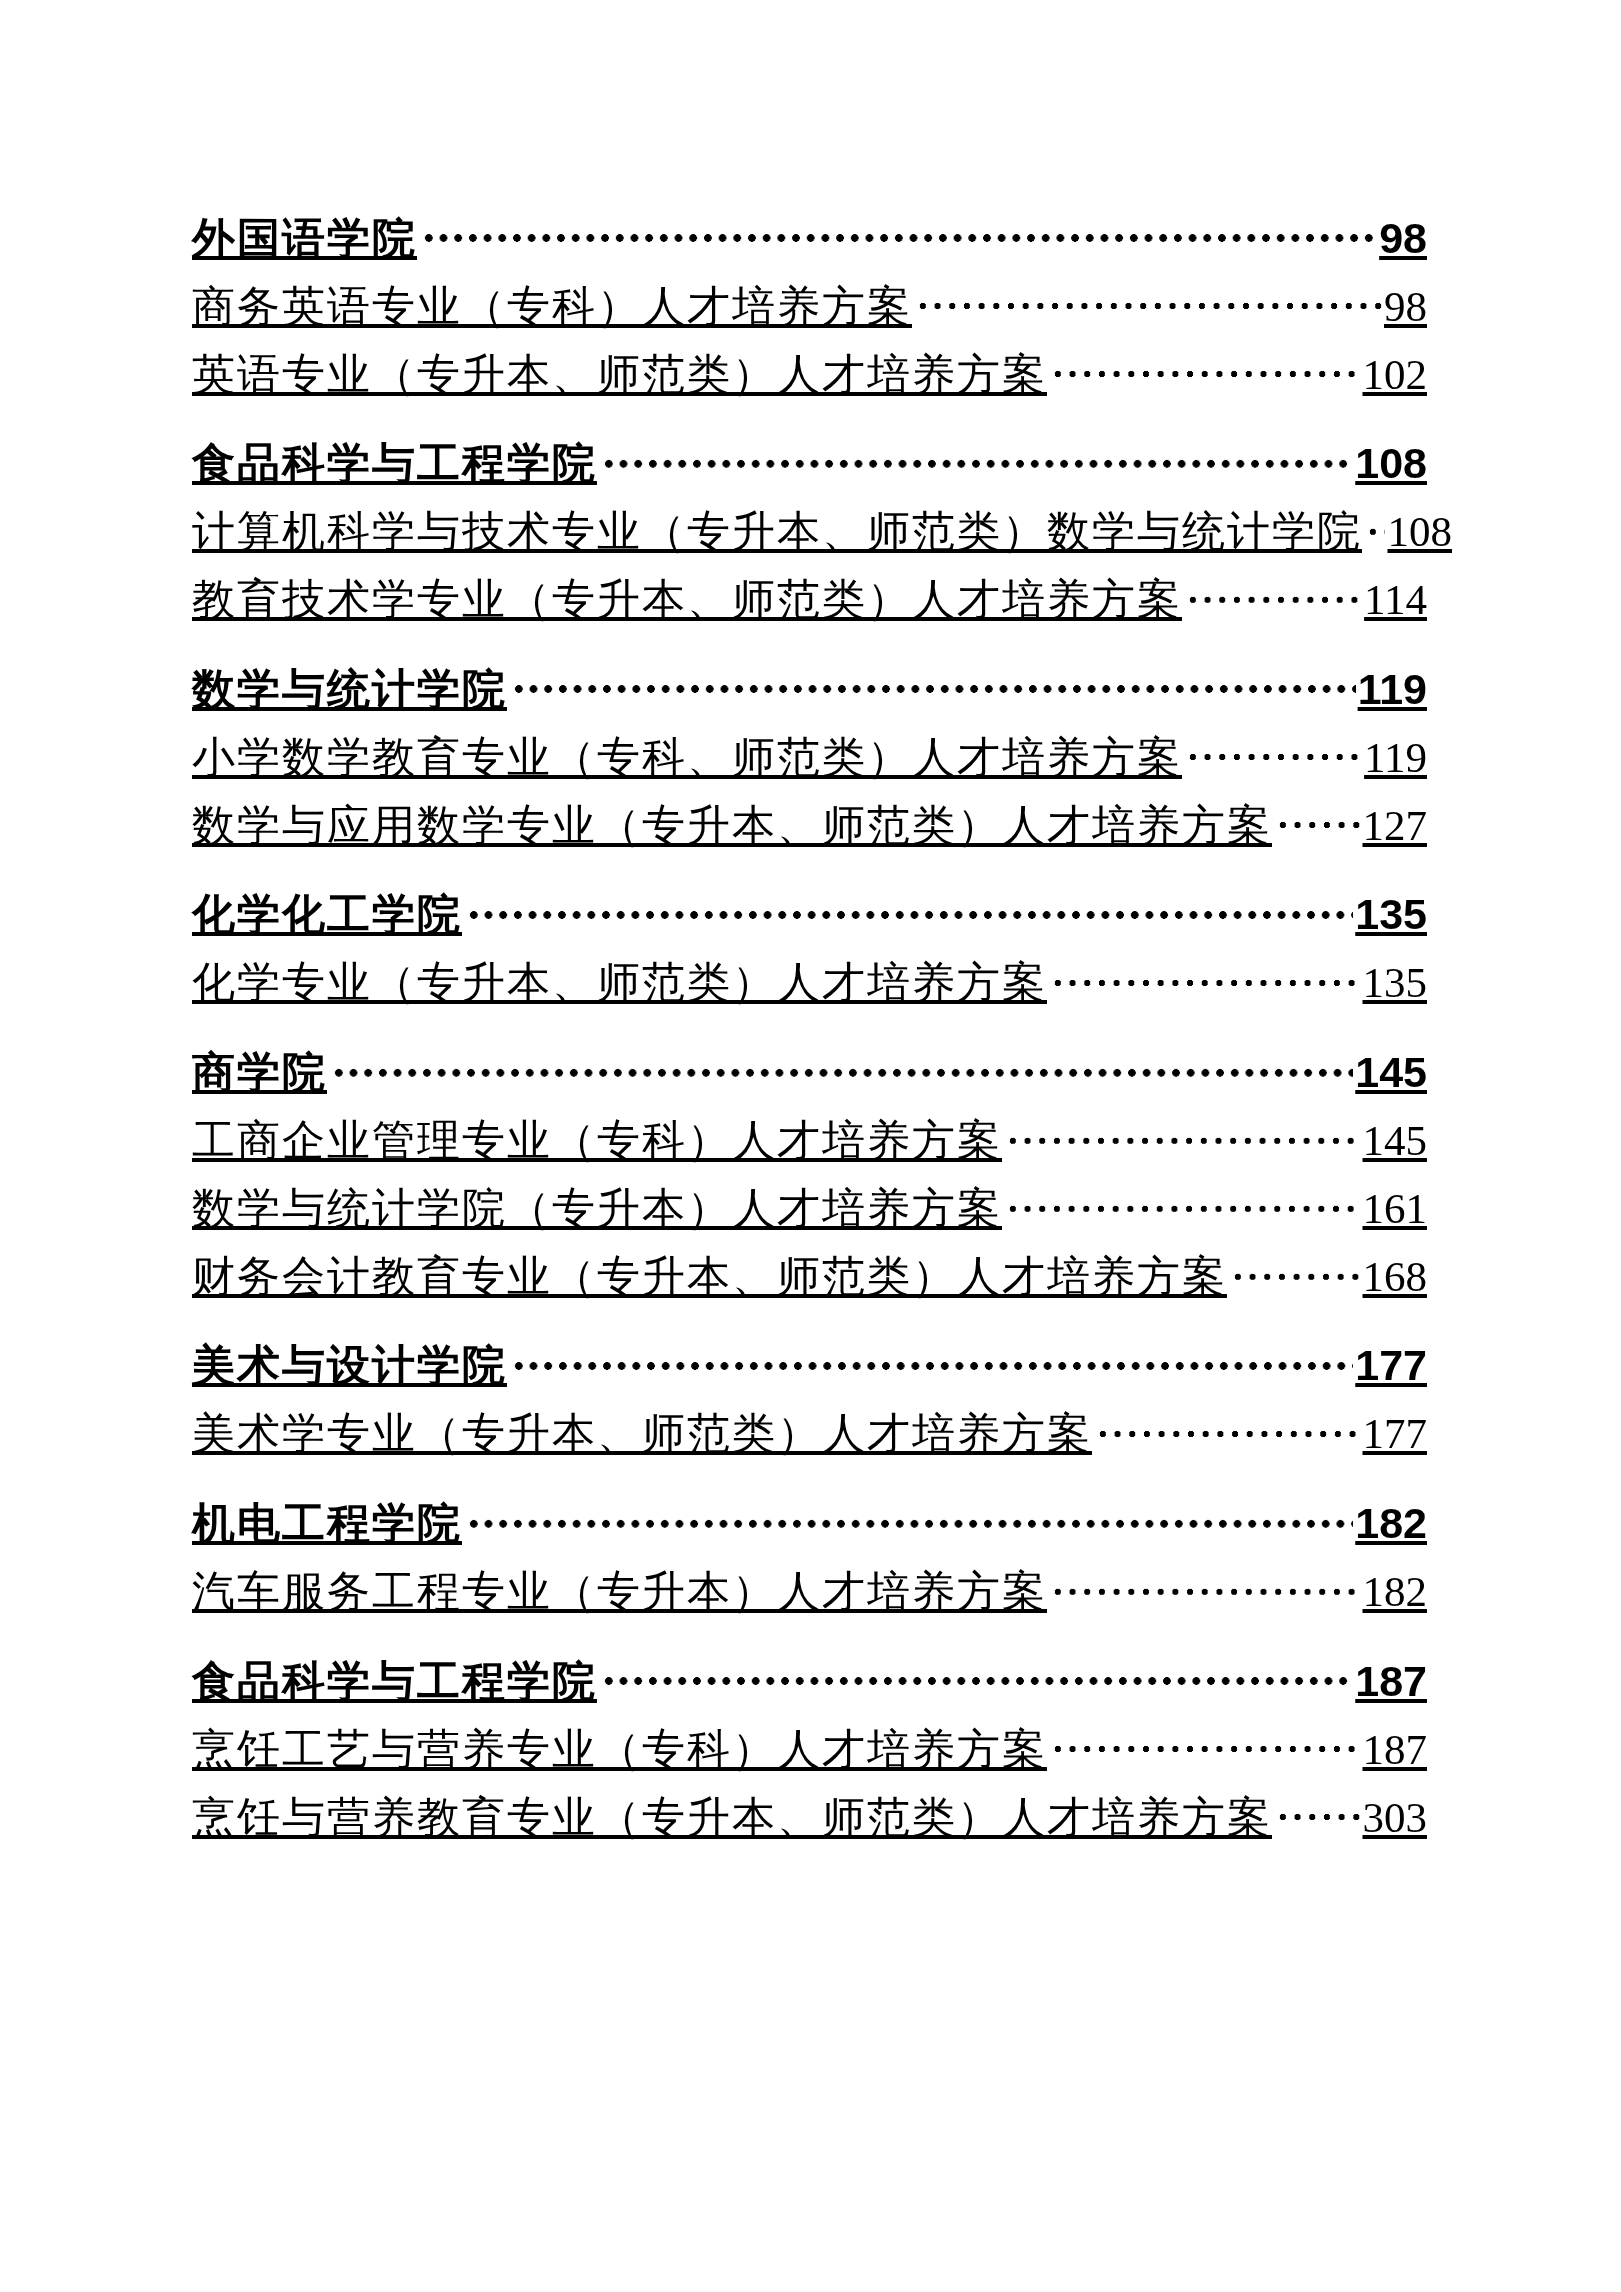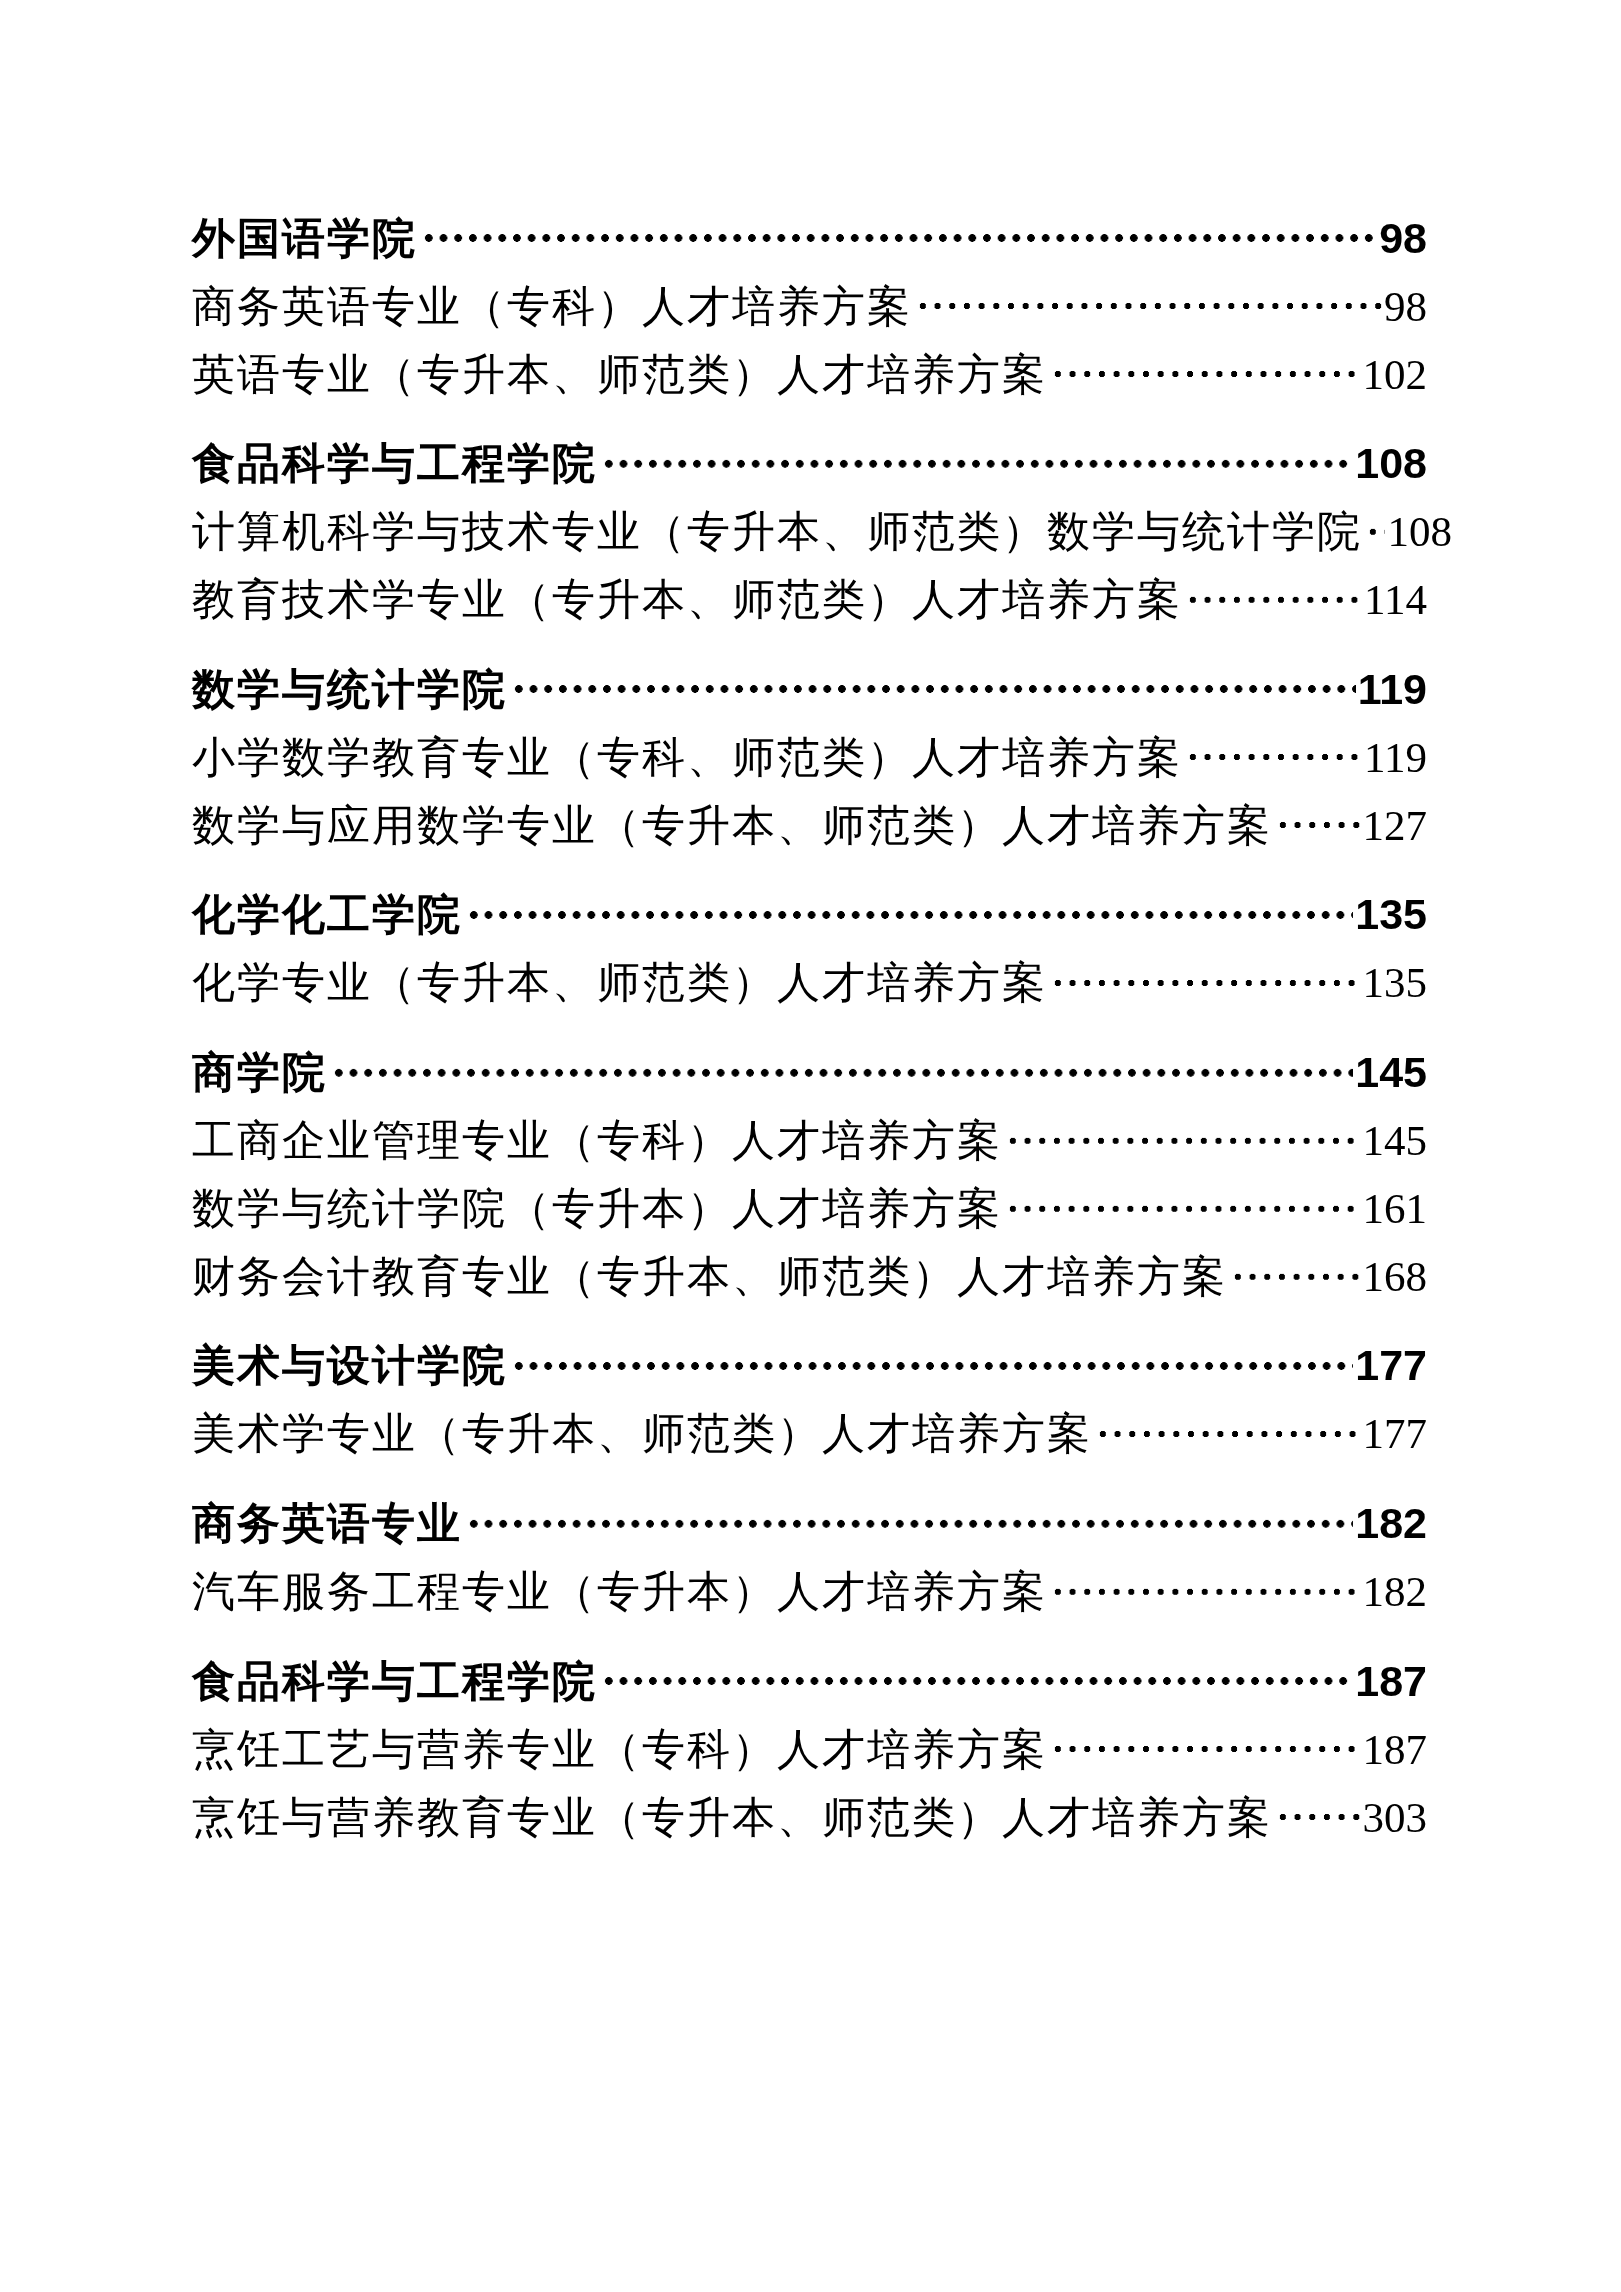--- a/index.html
+++ b/index.html
@@ -16,20 +16,21 @@
     left: 192px;
     top: 204px;
     width: 1235px; 
   }
   .toc-row {
     display: flex;
     align-items: center;
     height: 68px;
     color: #000000;
     white-space: nowrap;
+    text-decoration: underline;
   }
   
   .toc-row.college {
     margin-top: 21.6px;
     font-family: "Liberation Sans", sans-serif;
     font-weight: 700;
   }
   .toc-row.college:first-child { margin-top: 0; }
   
   .toc-row.program {
@@ -157,21 +158,21 @@
         <span class="toc-title">美术与设计学院</span>
         <span class="toc-leader"></span>
         <span class="toc-page">177</span>
       </div>
       <div class="toc-row program">
         <span class="toc-title">美术学专业（专升本、师范类）人才培养方案</span>
         <span class="toc-leader"></span>
         <span class="toc-page">177</span>
       </div>
       <div class="toc-row college">
-        <span class="toc-title">商务英语专业</span>
+        <span class="toc-title">机电工程学院</span>
         <span class="toc-leader"></span>
         <span class="toc-page">182</span>
       </div>
       <div class="toc-row program">
         <span class="toc-title">汽车服务工程专业（专升本）人才培养方案</span>
         <span class="toc-leader"></span>
         <span class="toc-page">182</span>
       </div>
       <div class="toc-row college">
         <span class="toc-title">食品科学与工程学院</span>

